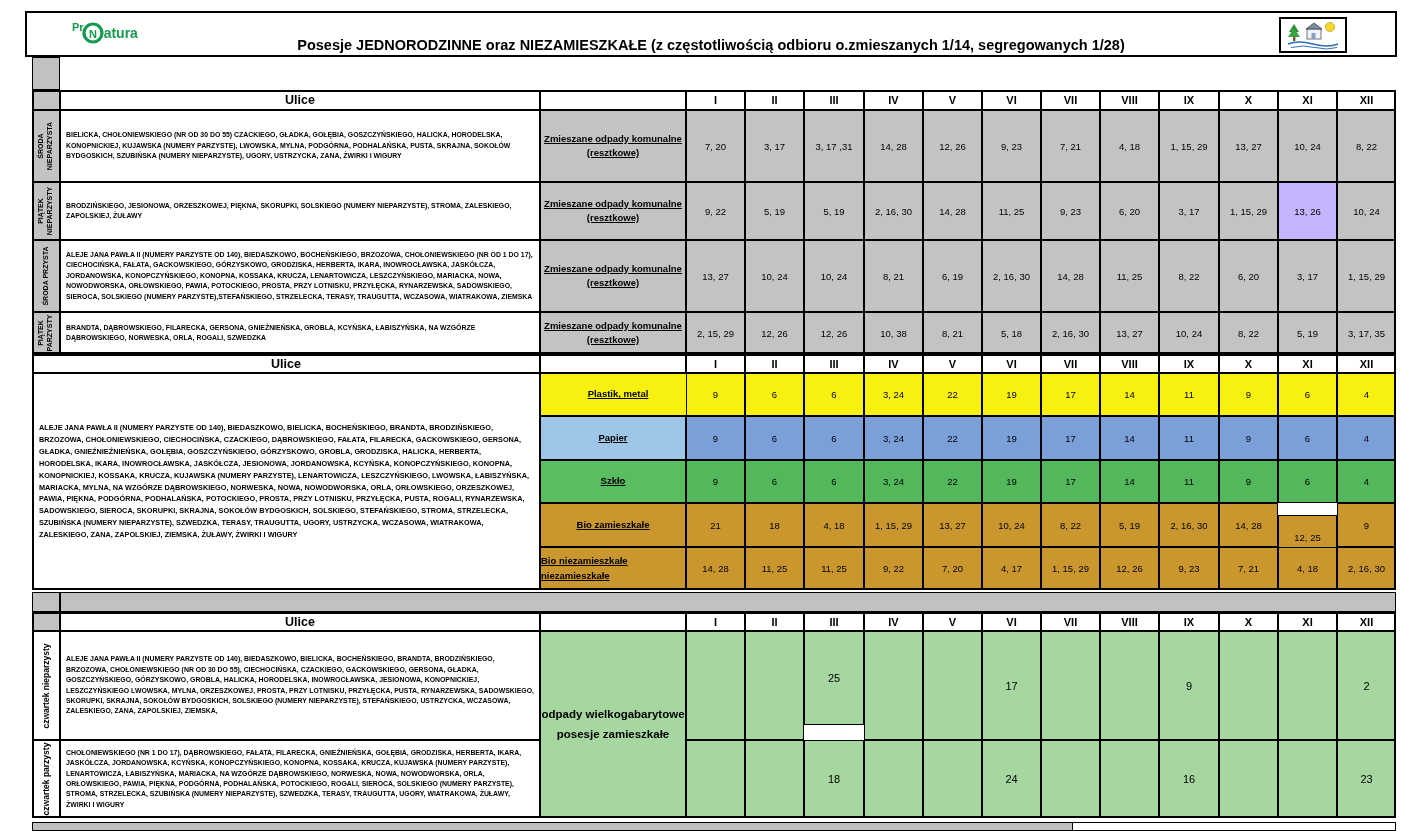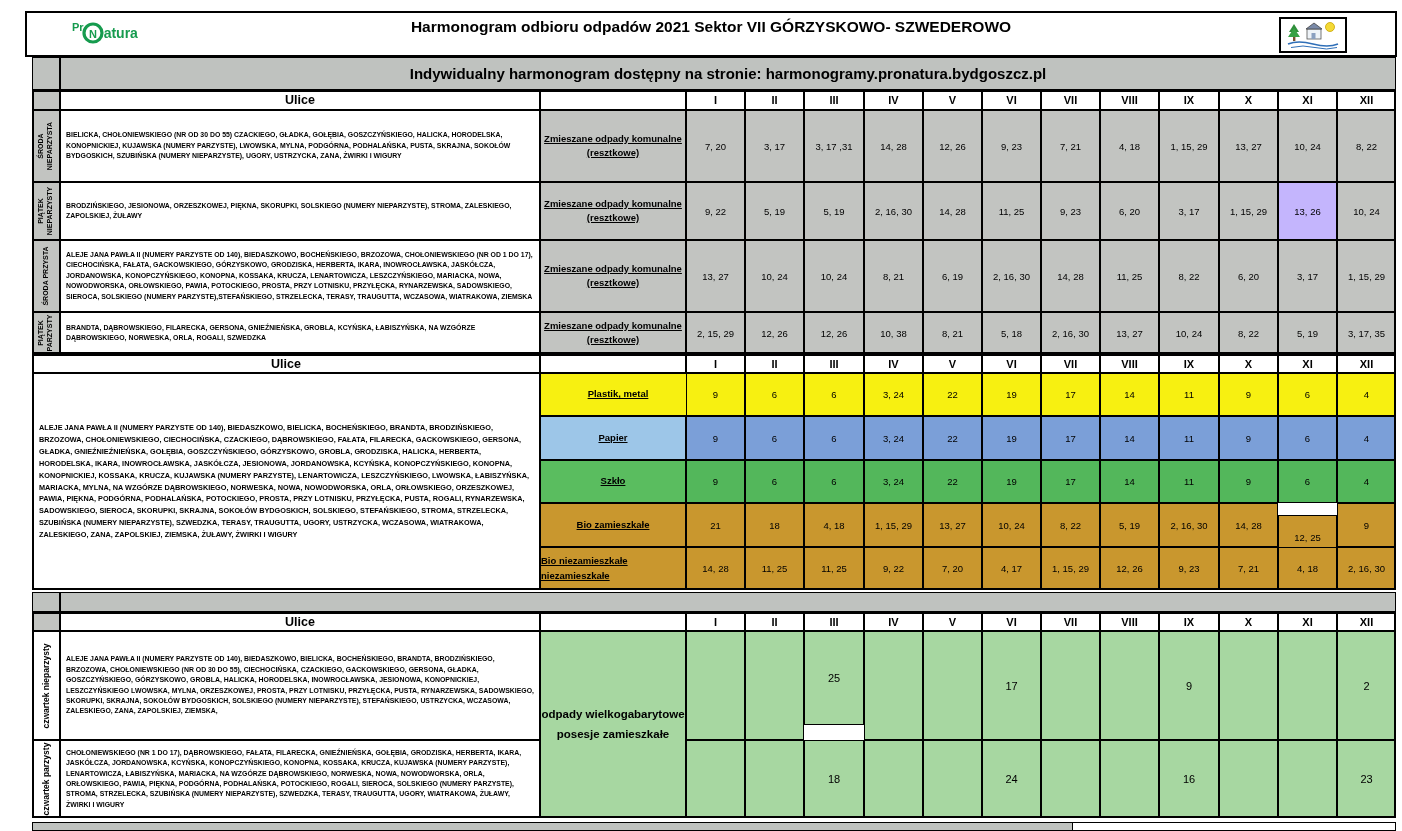--- a/index.html
+++ b/index.html
@@ -40,40 +40,37 @@
 
   <div class="headerbox">
     <div class="logoL">
       <span class="pr">Pr</span>
       <svg width="22" height="22" viewBox="0 0 22 22">
         <circle cx="11" cy="11" r="9" fill="#fff" stroke="#169b4e" stroke-width="3.2"></circle>
         <text x="11" y="15.5" text-anchor="middle" font-size="11" font-weight="bold" fill="#169b4e" font-family="Liberation Sans, sans-serif">N</text>
       </svg>
       <span>atura</span>
     </div>
-    <div class="title1">Harmonogram odbioru odpadów 2021  Sektor VII GÓRZYSKOWO- SZWEDEROWO</div>
+    <div class="title2">Posesje JEDNORODZINNE oraz NIEZAMIESZKAŁE (z częstotliwością odbioru o.zmieszanych 1/14, segregowanych 1/28)</div>
     <div class="logoR">
       <svg width="60" height="30" viewBox="0 0 60 30">
         <circle cx="47" cy="7" r="4.5" fill="#f4d935" stroke="#c8a300" stroke-width="0.8"></circle>
         <rect x="24" y="9" width="14" height="10" fill="#eef3f8" stroke="#555" stroke-width="0.8"></rect>
         <polygon points="23,9 31,3 39,9" fill="#7a8aa8" stroke="#444" stroke-width="0.8"></polygon>
         <rect x="28.5" y="13" width="4" height="6" fill="#8aa0c0"></rect>
         <polygon points="11,4 16,12 6,12" fill="#2f8f3a"></polygon>
         <polygon points="11,8 17,17 5,17" fill="#37a144"></polygon>
         <rect x="10" y="17" width="2.4" height="4" fill="#7a5230"></rect>
         <path d="M5 24 Q15 20 30 24 T55 24" fill="none" stroke="#2f6fb8" stroke-width="1.6"></path>
         <path d="M8 27.5 Q20 24.5 32 27.5 T54 27.5" fill="none" stroke="#2f6fb8" stroke-width="1"></path>
       </svg>
     </div>
   </div>
 
   <div class="cell subbar-small" style="background:#BFC2BF"></div>
-  <div class="cell subbar" style="background:#BFC2BF">
-    <span>Indywidualny harmonogram dostępny na stronie: harmonogramy.pronatura.bydgoszcz.pl</span>
-  </div>
 
   <div id="sheet">
       <div class="cell" style="left: 32px; top: 90px; width: 28px; height: 20px; background: rgb(194, 196, 193);"></div>
       <div class="cell ulice" style="left: 60px; top: 90px; width: 480px; height: 20px; background: rgb(255, 255, 255);">Ulice</div>
       <div class="cell" style="left: 540px; top: 90px; width: 146px; height: 20px; background: rgb(255, 255, 255);"></div>
       <div class="cell mh" style="left: 686px; top: 90px; width: 59px; height: 20px; background: rgb(255, 255, 255);">I</div>
       <div class="cell mh" style="left: 745px; top: 90px; width: 59px; height: 20px; background: rgb(255, 255, 255);">II</div>
       <div class="cell mh" style="left: 804px; top: 90px; width: 60px; height: 20px; background: rgb(255, 255, 255);">III</div>
       <div class="cell mh" style="left: 864px; top: 90px; width: 59px; height: 20px; background: rgb(255, 255, 255);">IV</div>
       <div class="cell mh" style="left: 923px; top: 90px; width: 59px; height: 20px; background: rgb(255, 255, 255);">V</div>

